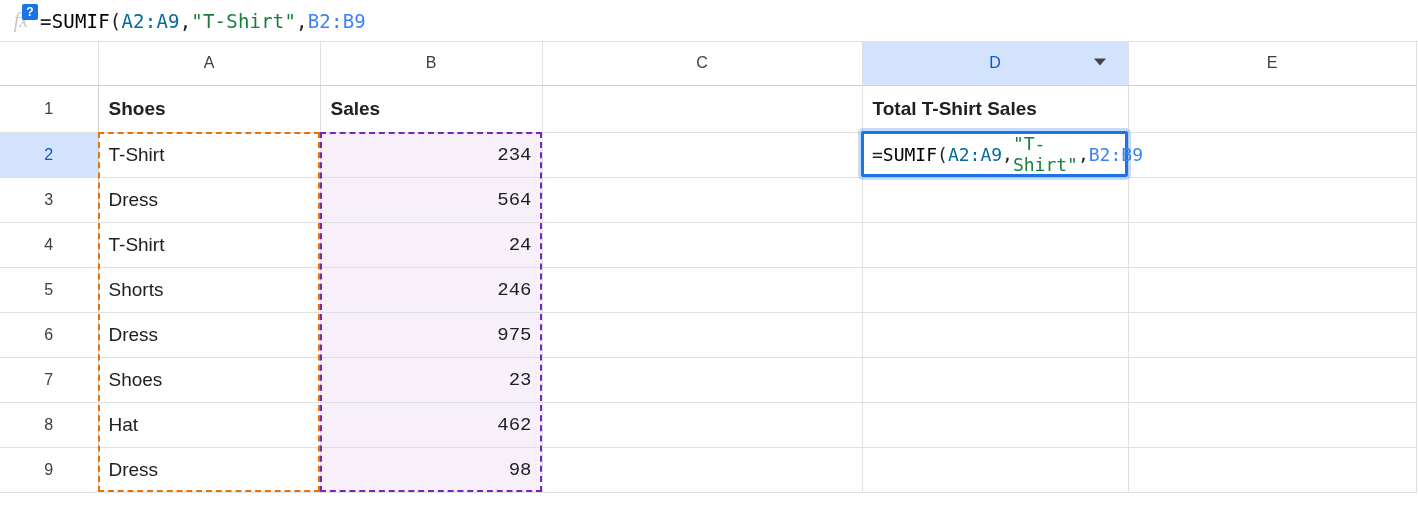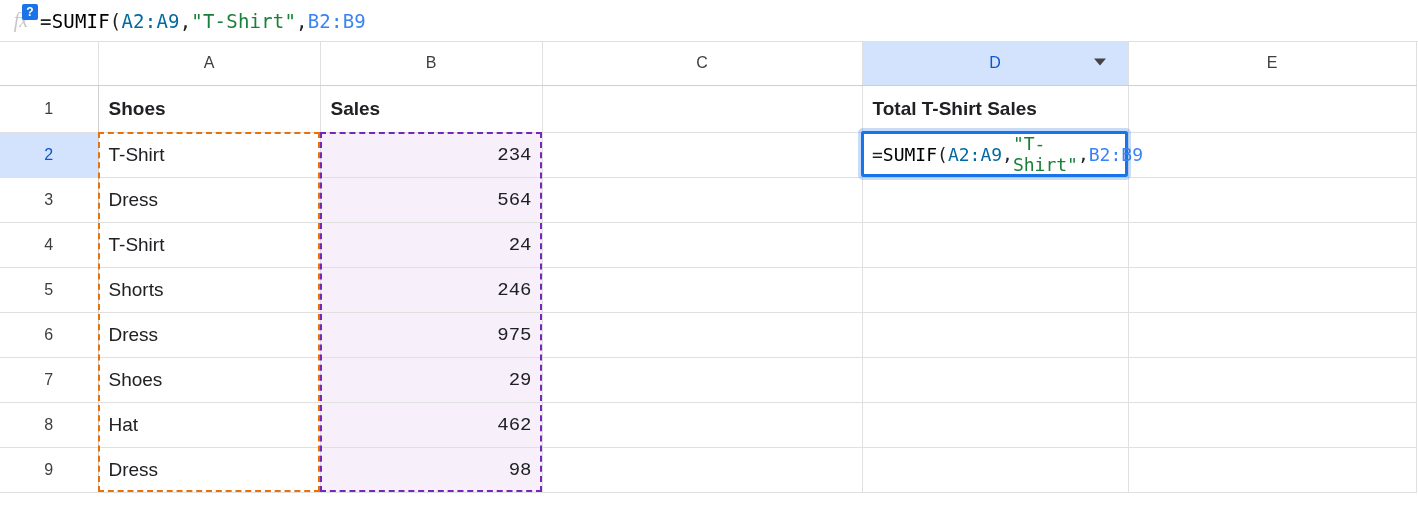--- a/index.html
+++ b/index.html
@@ -265,21 +265,21 @@
         <th class="rowhdr">6</th>
         <td class="cell">Dress</td>
         <td class="cell right fill-purple">975</td>
         <td class="cell"></td>
         <td class="cell"></td>
         <td class="cell"></td>
       </tr>
       <tr>
         <th class="rowhdr">7</th>
         <td class="cell">Shoes</td>
-        <td class="cell right fill-purple">29</td>
+        <td class="cell right fill-purple">23</td>
         <td class="cell"></td>
         <td class="cell"></td>
         <td class="cell"></td>
       </tr>
       <tr>
         <th class="rowhdr">8</th>
         <td class="cell">Hat</td>
         <td class="cell right fill-purple">462</td>
         <td class="cell"></td>
         <td class="cell"></td>

